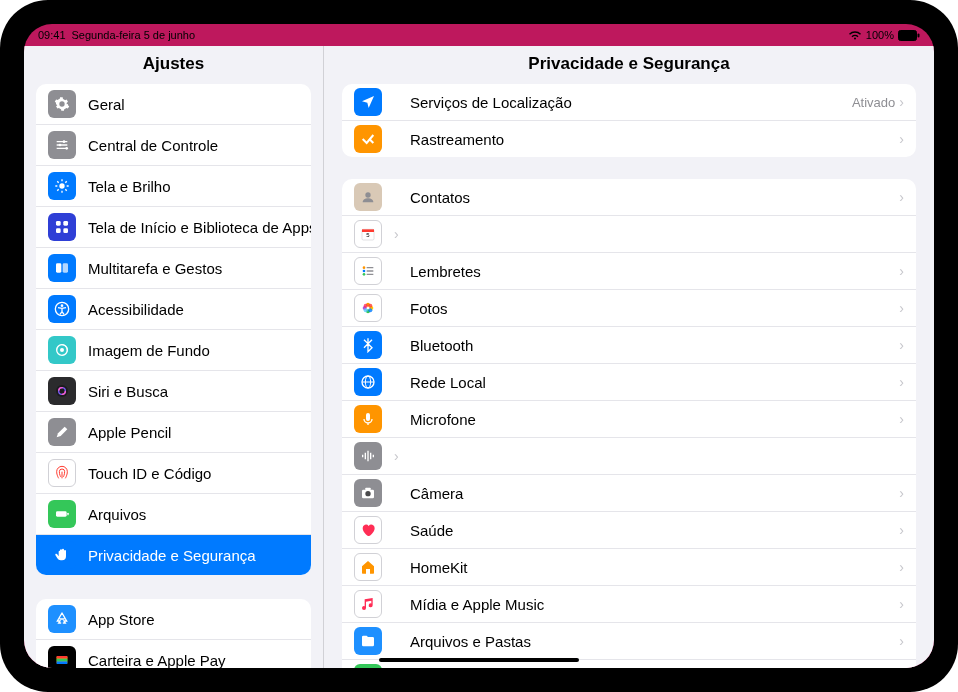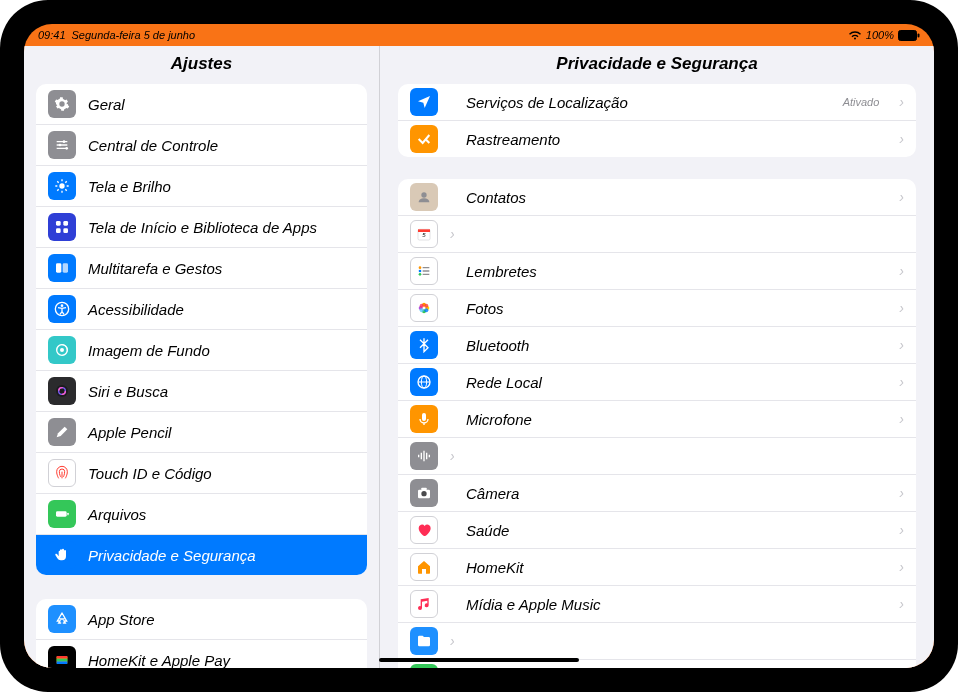--- a/index.html
+++ b/index.html
@@ -15,26 +15,25 @@
       width: 958px;
       height: 692px;
       background: #000;
       border-radius: 48px;
       padding: 24px;
       position: relative;
     }
     .screen {
       width: 100%;
       height: 100%;
-      background: #f97316;
+      background: #be185d;
       border-radius: 28px;
       overflow: hidden;
       display: flex;
       flex-direction: column;
-      font-style: italic;
     }
     .status-bar {
       height: 22px;
       display: flex;
       align-items: center;
       padding: 0 14px;
       font-size: 11px;
       font-weight: 500;
       color: #000;
       flex-shrink: 0;
@@ -42,21 +41,21 @@
     .status-left { display: flex; gap: 6px; align-items: center; }
     .status-right { margin-left: auto; display: flex; gap: 4px; align-items: center; }
     .wifi-icon svg, .battery-icon svg { display: block; }
     .content-area {
       flex: 1;
       display: flex;
       overflow: hidden;
     }
     
     .sidebar {
-      width: 356px;
+      width: 300px;
       background: #f2f2f7;
       border-right: 1px solid #d1d1d6;
       display: flex;
       flex-direction: column;
       overflow: hidden;
     }
     .sidebar-title {
       text-align: center;
       font-size: 17px;
       font-weight: 600;
@@ -152,23 +151,23 @@
       color: #fff;
       flex-shrink: 0;
     }
     .detail-item .label {
       font-size: 15px;
       color: #000;
       flex: 1;
       margin-left: 16px;
     }
     .detail-item .value {
-      font-size: 11px;
+      font-size: 13px;
       color: #8e8e93;
-      margin-right: 20px;
+      margin-right: 4px;
     }
     .chevron {
       color: #c7c7cc;
       font-size: 14px;
     }
     .home-indicator {
       position: absolute;
       bottom: 30px;
       left: 50%;
       transform: translateX(-50%);
@@ -343,21 +342,21 @@
               </div>
               <div class="sidebar-item">
                 <span class="icon" style="background: rgb(0, 0, 0);">
                   <svg class="ico" viewBox="0 0 24 24">
                     <rect x="4" y="6" width="16" height="12" rx="2" fill="#ffcc00"></rect>
                     <rect x="4" y="6" width="16" height="4" fill="#ff3b30"></rect>
                     <rect x="4" y="10" width="16" height="4" fill="#34c759"></rect>
                     <rect x="4" y="14" width="16" height="4" fill="#007aff"></rect>
                   </svg>
                 </span>
-                <span class="label">HomeKit e Apple Pay</span>
+                <span class="label">Carteira e Apple Pay</span>
               </div>
             </div>
           </div>
       </div>
       <div class="detail">
         <div class="detail-title">Privacidade e Segurança</div>
         <div class="detail-scroll" id="detail-scroll">
             <div class="detail-group">
               <div class="detail-item">
                 <span class="icon" style="background: rgb(0, 122, 255);">
@@ -510,20 +509,21 @@
                 </span>
                 <span class="label">Mídia e Apple Music</span>
                 <span class="chevron">›</span>
               </div>
               <div class="detail-item">
                 <span class="icon" style="background: rgb(30, 144, 255);">
                   <svg class="ico" viewBox="0 0 24 24">
                     <path d="M3 6a2 2 0 012-2h5l2 2h7a2 2 0 012 2v10a2 2 0 01-2 2H5a2 2 0 01-2-2V6z" fill="#fff"></path>
                   </svg>
                 </span>
+                <span class="label">Arquivos e Pastas</span>
                 <span class="chevron">›</span>
               </div>
               <div class="detail-item">
                 <span class="icon" style="background: rgb(52, 199, 89);"></span>
               </div>
             </div>
           </div>
       </div>
     </div>
   </div>

